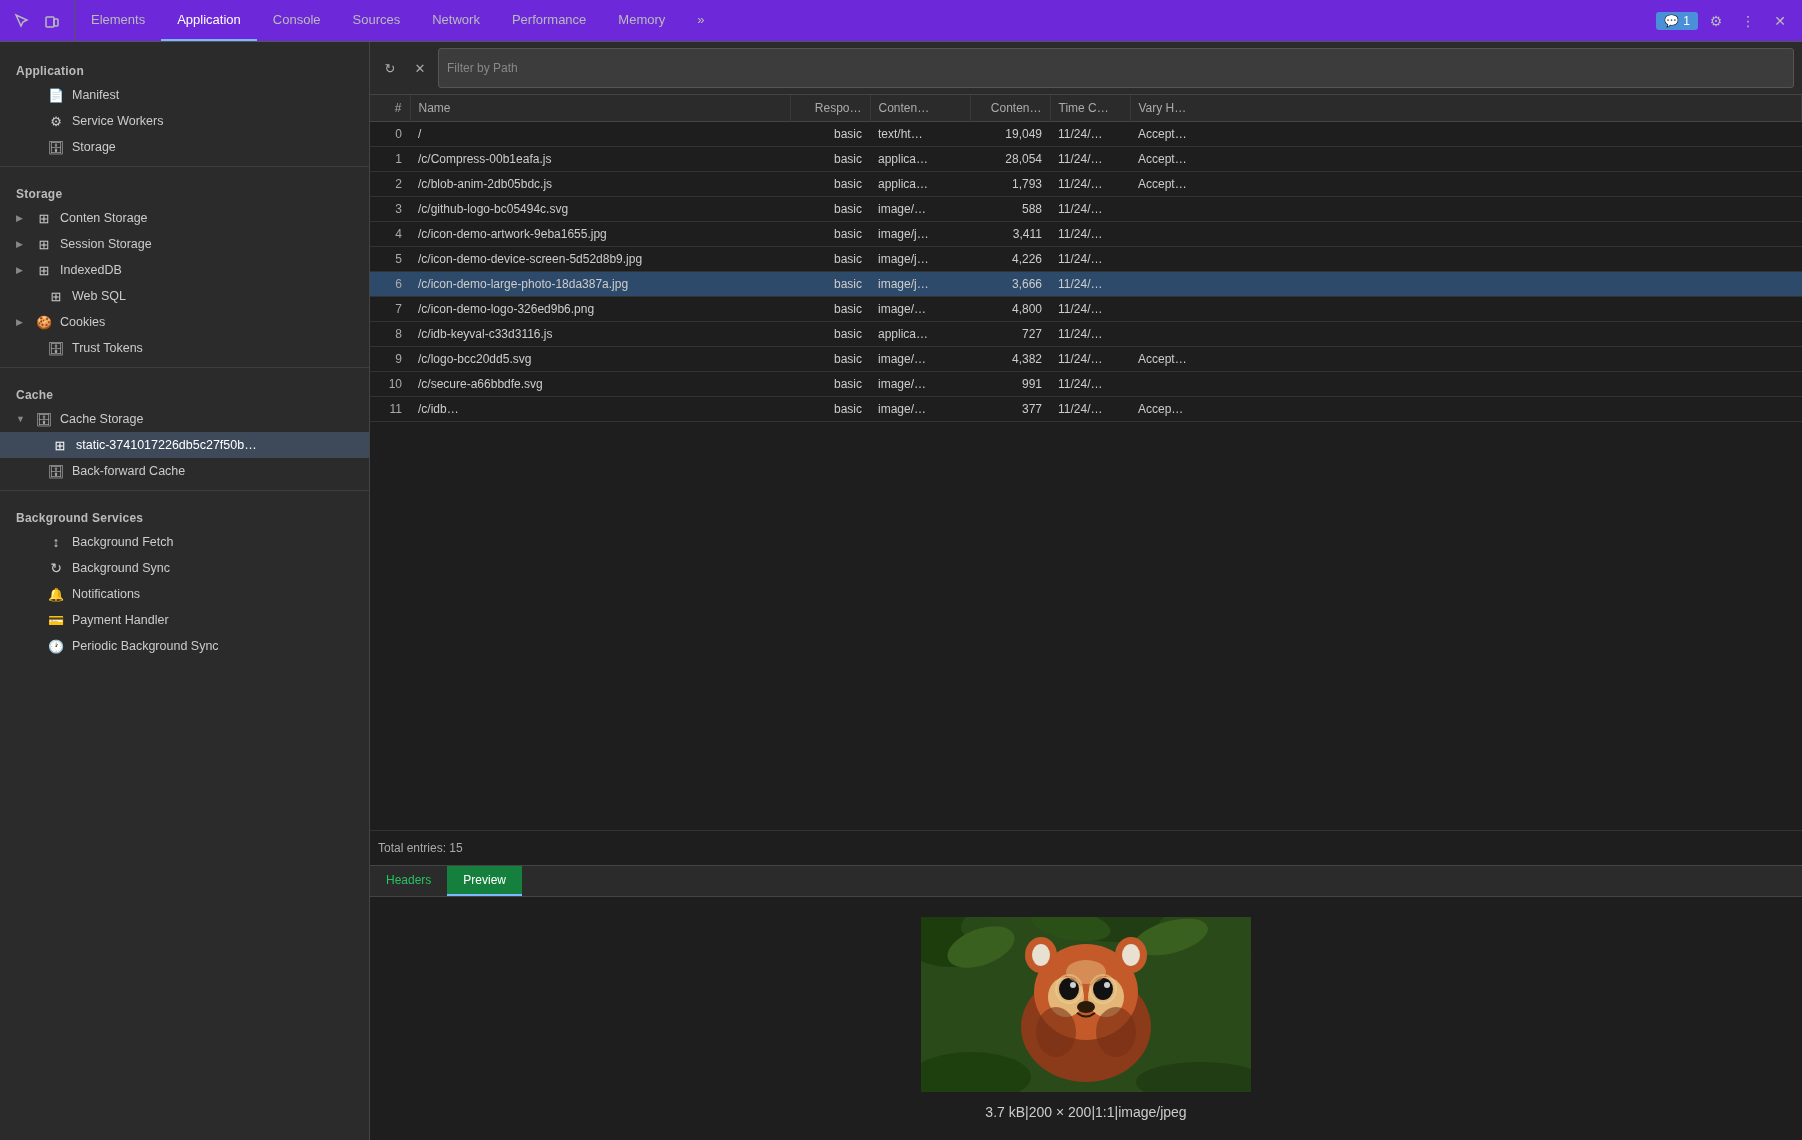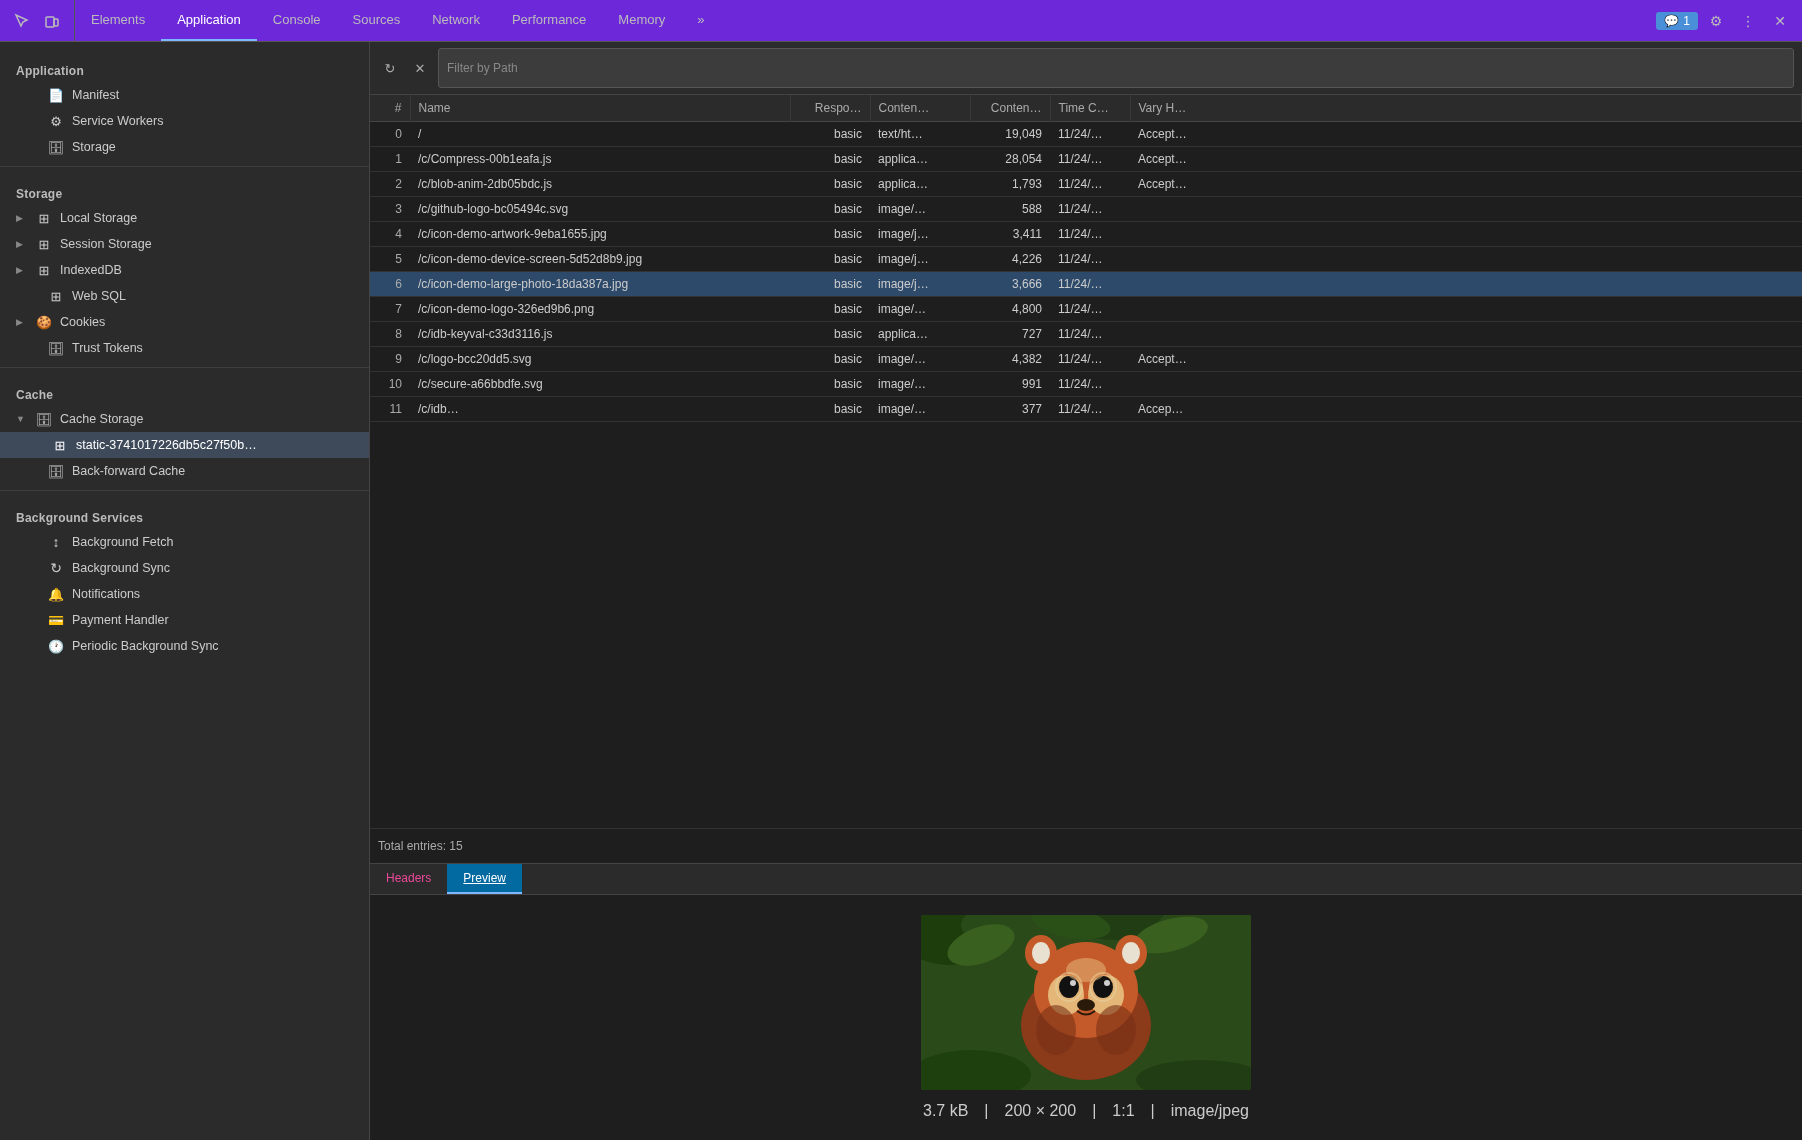--- a/index.html
+++ b/index.html
@@ -241,29 +241,28 @@
       flex-shrink: 0;
     }
     .preview-tabs {
       display: flex;
       background: #2b2b2b;
       border-bottom: 1px solid #444;
     }
     .preview-tab {
       padding: 7px 16px;
       cursor: pointer;
-      color: #ec4899;
+      color: #22c55e;
       font-size: 12px;
       border-bottom: 2px solid transparent;
     }
     .preview-tab.active {
       color: #fff;
       border-bottom: 2px solid #7cb8ff;
-      background: #0369a1;
-      text-decoration: underline;
+      background: #15803d;
     }
     .preview-content {
       display: flex;
       flex-direction: column;
       align-items: center;
       padding: 20px;
     }
     .preview-image-container {
       width: 330px;
       height: 175px;
@@ -276,24 +275,23 @@
     }
     
     .red-panda-img {
       width: 330px;
       height: 175px;
     }
 
     .preview-info {
       display: flex;
       align-items: center;
-      gap: 16px;
       margin-top: 12px;
       color: #aaa;
-      font-size: 16px;
+      font-size: 14px;
     }
     .preview-info span { color: #ccc; }
     .preview-divider-v {
       color: #555;
     }
 
     .total-entries {
       padding: 10px 8px;
       color: #aaa;
       font-size: 12px;
@@ -360,21 +358,21 @@
       <span class="sidebar-item-icon">🗄</span>
       <span>Storage</span>
     </div>
 
     <div class="sidebar-divider"></div>
     <div class="sidebar-section-header">Storage</div>
 
     <div class="sidebar-item expandable">
       <span class="expand-arrow">▶</span>
       <span class="sidebar-item-icon">⊞</span>
-      <span>Local Storage</span>
+      <span>Conten Storage</span>
     </div>
     <div class="sidebar-item expandable">
       <span class="expand-arrow">▶</span>
       <span class="sidebar-item-icon">⊞</span>
       <span>Session Storage</span>
     </div>
     <div class="sidebar-item expandable">
       <span class="expand-arrow">▶</span>
       <span class="sidebar-item-icon">⊞</span>
       <span>IndexedDB</span>

